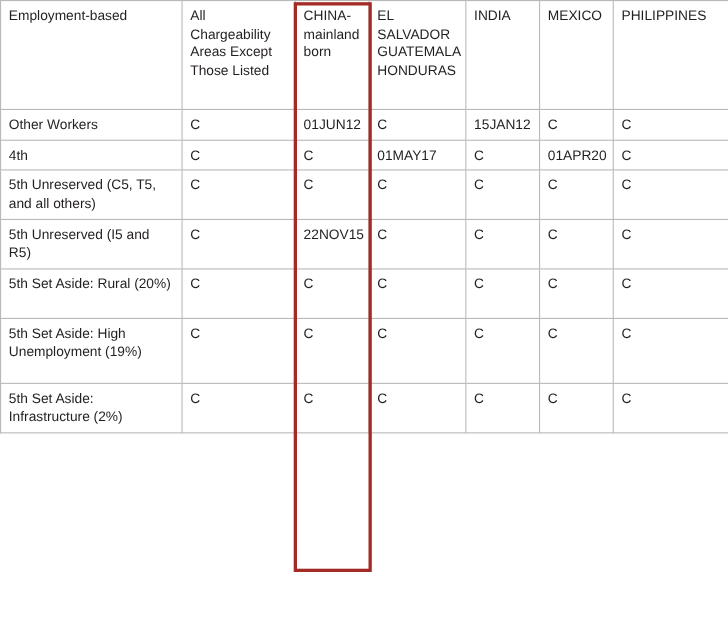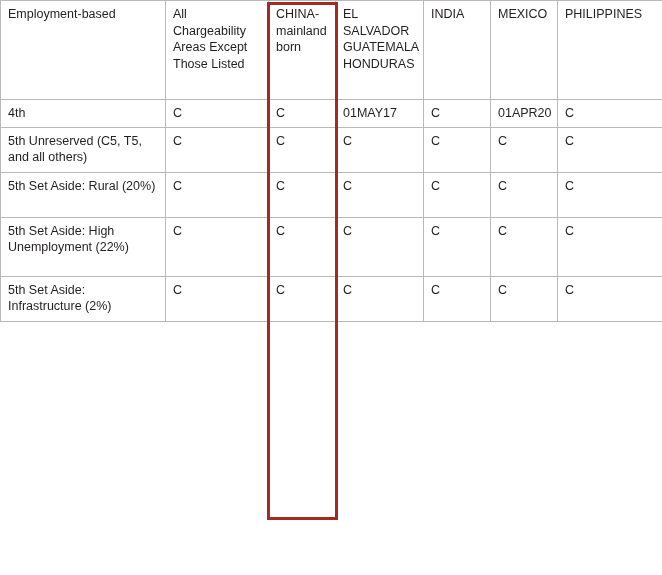--- a/index.html
+++ b/index.html
@@ -84,48 +84,66 @@
         <th class="col-head">All Chargeability Areas Except Those Listed</th>
         <th class="col-head">CHINA-mainland born</th>
         <th class="col-head">EL SALVADOR GUATEMALA HONDURAS</th>
         <th class="col-head">INDIA</th>
         <th class="col-head">MEXICO</th>
         <th class="col-head">PHILIPPINES</th>
       </tr>
     </thead>
     <tbody>
       <tr>
+        <td>Other Workers</td>
+        <td>C</td>
+        <td>01JUN12</td>
+        <td>C</td>
+        <td>15JAN12</td>
+        <td>C</td>
+        <td>C</td>
+      </tr>
+      <tr>
         <td>4th</td>
         <td>C</td>
         <td>C</td>
         <td>01MAY17</td>
         <td>C</td>
         <td>01APR20</td>
         <td>C</td>
       </tr>
       <tr class="row-tall">
         <td>5th Unreserved (C5, T5, and all others)</td>
         <td>C</td>
         <td>C</td>
         <td>C</td>
         <td>C</td>
         <td>C</td>
         <td>C</td>
       </tr>
       <tr class="row-tall">
+        <td>5th Unreserved (I5 and R5)</td>
+        <td>C</td>
+        <td>22NOV15</td>
+        <td>C</td>
+        <td>C</td>
+        <td>C</td>
+        <td>C</td>
+      </tr>
+      <tr class="row-tall">
         <td>5th Set Aside: Rural (20%)</td>
         <td>C</td>
         <td>C</td>
         <td>C</td>
         <td>C</td>
         <td>C</td>
         <td>C</td>
       </tr>
       <tr class="row-xtall">
-        <td>5th Set Aside: High Unemployment (22%)</td>
+        <td>5th Set Aside: High Unemployment (19%)</td>
         <td>C</td>
         <td>C</td>
         <td>C</td>
         <td>C</td>
         <td>C</td>
         <td>C</td>
       </tr>
       <tr class="row-tall">
         <td>5th Set Aside: Infrastructure (2%)</td>
         <td>C</td>

